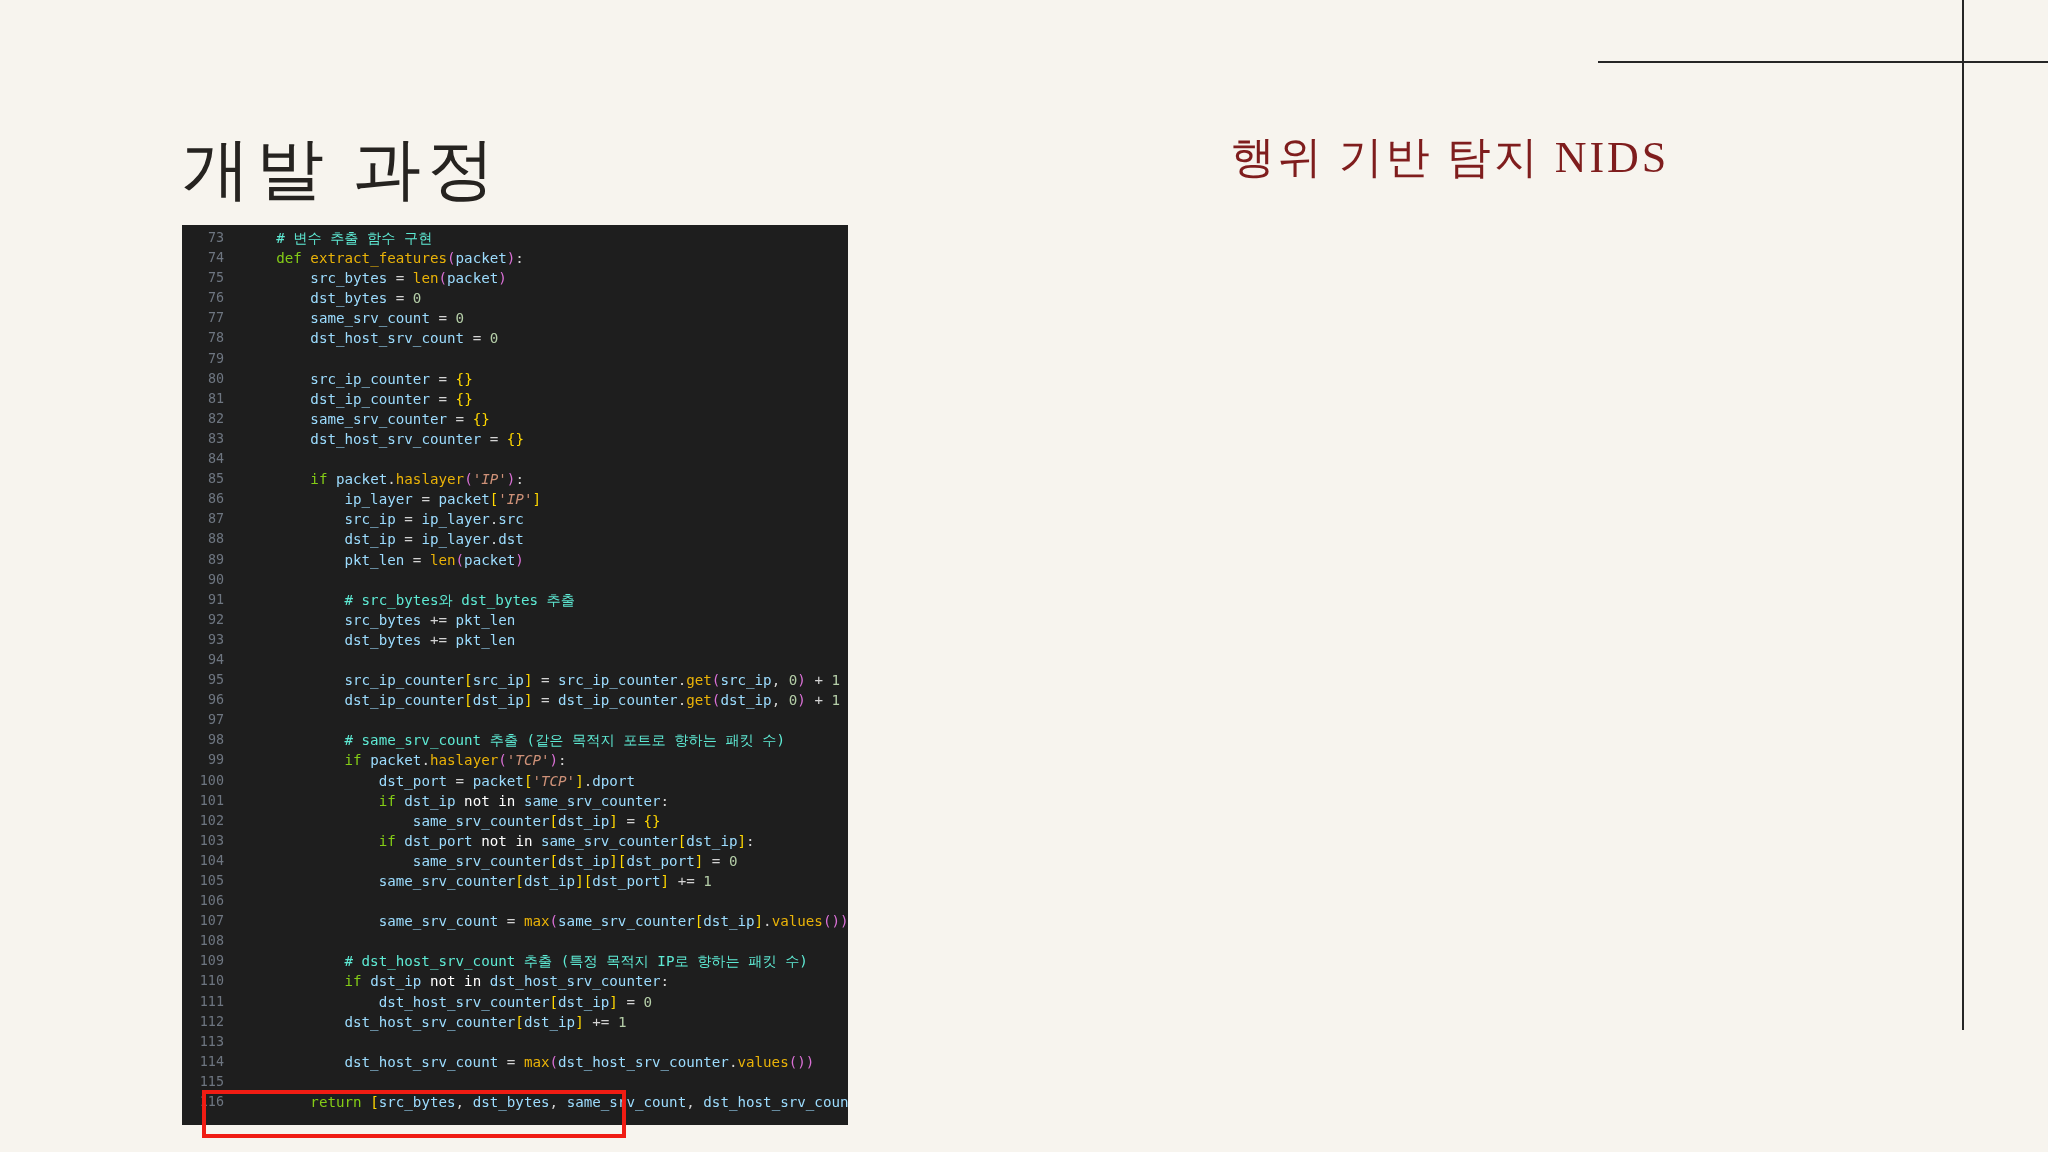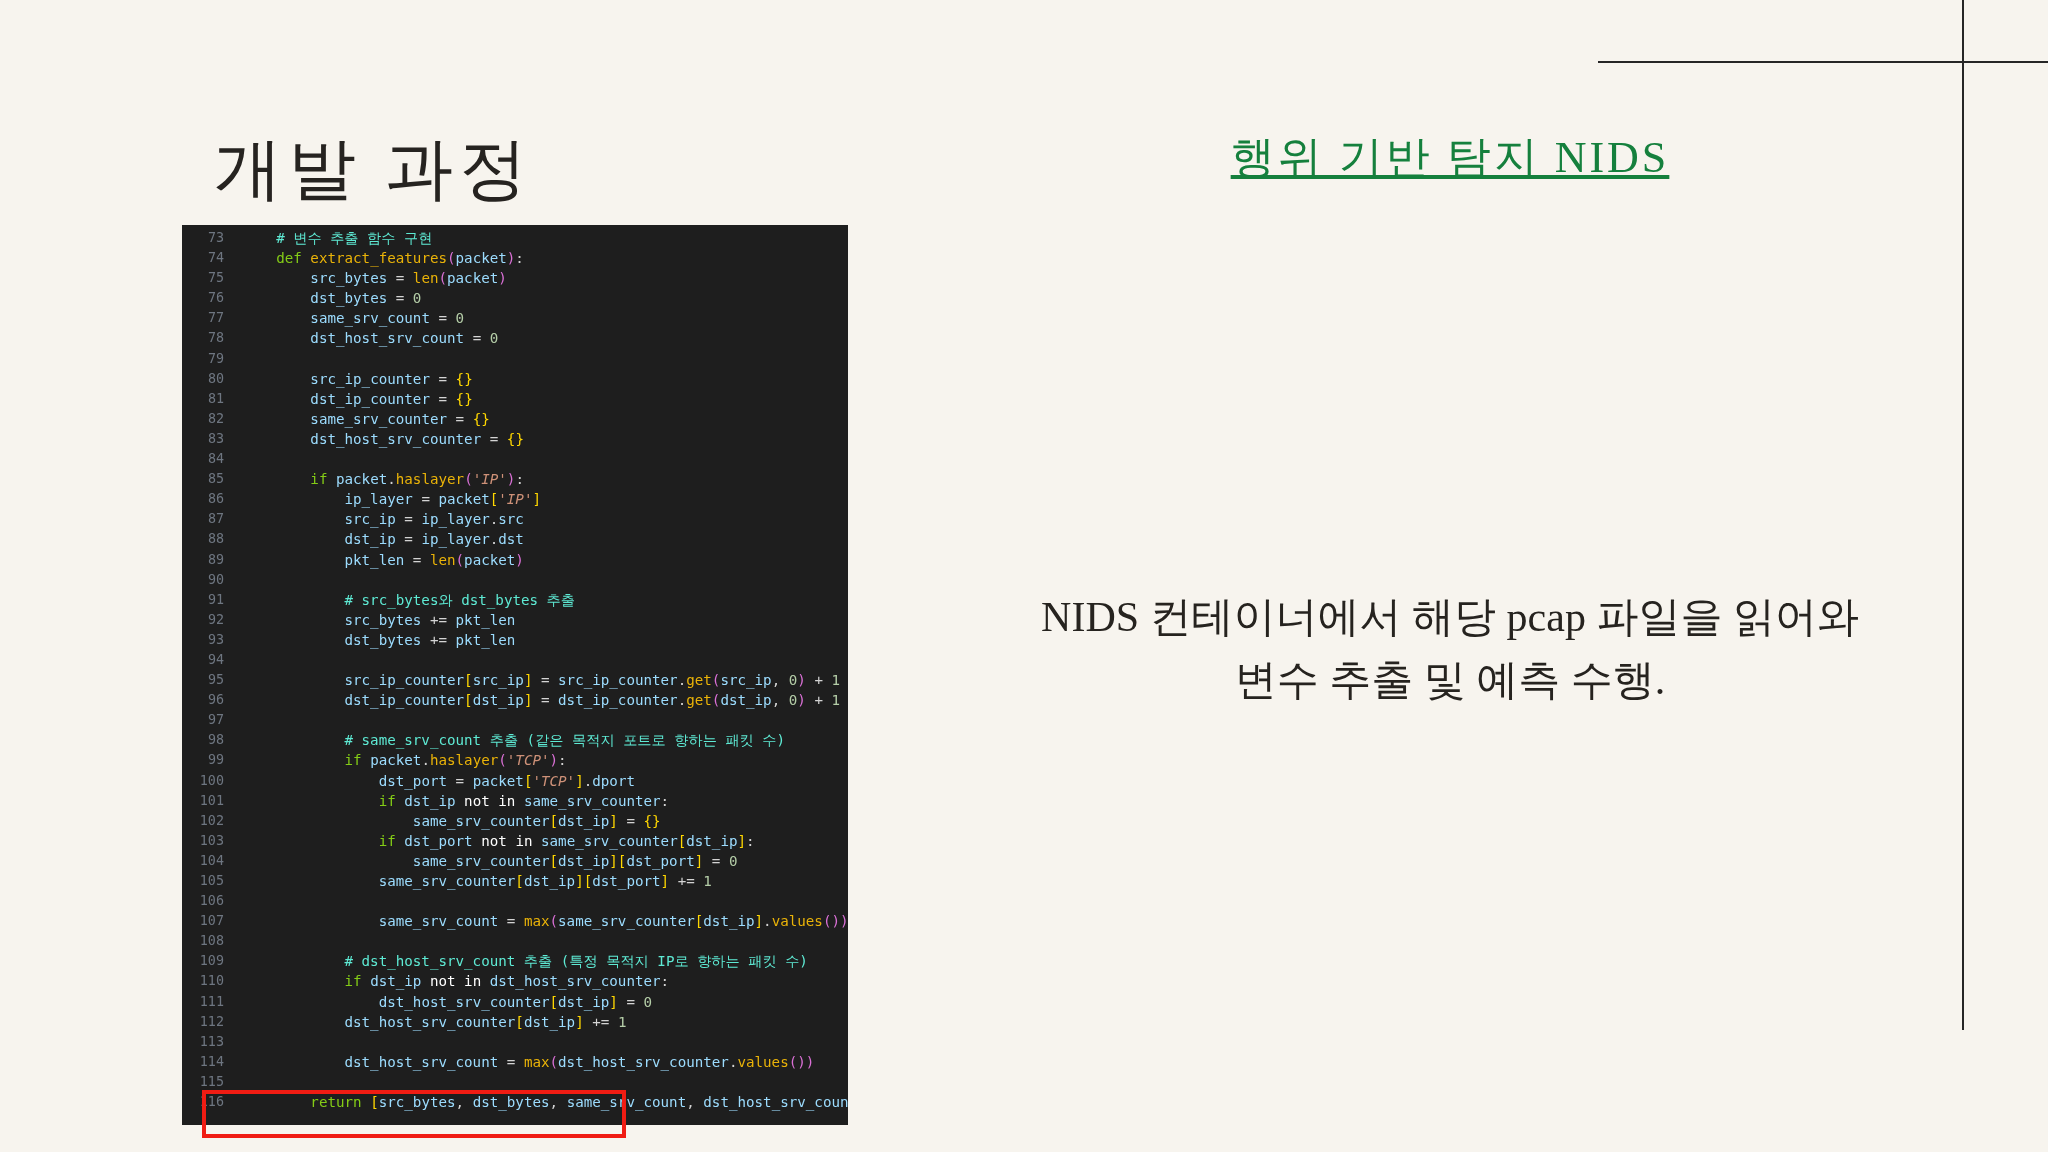--- a/index.html
+++ b/index.html
@@ -20,28 +20,26 @@
   .rule-v{
     position:absolute;left:1962px;top:0;width:0;height:1030px;
     border-left:2px solid #262626;
   }
 
   .slide-title{
     position:absolute;left:182px;top:78px;
     font-size:68px;letter-spacing:6px;color:#262320;
     font-family:"Liberation Serif",serif;font-weight:400;
     white-space:nowrap;
-    margin-left:32px;
   }
 
   .section-heading{
     position:absolute;left:1010px;top:128px;width:880px;
-    text-align:center;font-size:44px;letter-spacing:3px;color:#15803d;
+    text-align:center;font-size:44px;letter-spacing:3px;color:#7f1d1d;
     white-space:nowrap;
-    text-decoration:underline;
   }
 
   .body-copy{
     position:absolute;left:930px;top:586px;width:1040px;
     text-align:center;font-size:42px;line-height:1.5;color:#26231f;
     letter-spacing:0px;
   }
   .body-copy .ln{display:block;}
 
   
@@ -93,24 +91,20 @@
 
 <div class="slide">
 
   <div class="rule-h"></div>
   <div class="rule-v"></div>
 
   <h1 class="slide-title">개발 과정</h1>
 
   <div class="section-heading">행위 기반 탐지 NIDS</div>
 
-  <div class="body-copy">
-    <span class="ln">NIDS 컨테이너에서 해당 pcap 파일을 읽어와</span>
-    <span class="ln">변수 추출 및 예측 수행.</span>
-  </div>
 
   <div class="code-block">
     <div class="gutter"></div>
     <div class="code-rows" id="code-rows"><div class="row"><span class="ln-num">73</span><span class="ln-code">    <span class="cm"># 변수 추출 함수 구현</span></span></div><div class="row"><span class="ln-num">74</span><span class="ln-code">    <span class="k">def</span> <span class="fn">extract_features</span><span class="bp">(</span><span class="va">packet</span><span class="bp">)</span><span class="op">:</span></span></div><div class="row"><span class="ln-num">75</span><span class="ln-code">        <span class="va">src_bytes</span> <span class="op">=</span> <span class="fn">len</span><span class="bp">(</span><span class="va">packet</span><span class="bp">)</span></span></div><div class="row"><span class="ln-num">76</span><span class="ln-code">        <span class="va">dst_bytes</span> <span class="op">=</span> <span class="nu">0</span></span></div><div class="row"><span class="ln-num">77</span><span class="ln-code">        <span class="va">same_srv_count</span> <span class="op">=</span> <span class="nu">0</span></span></div><div class="row"><span class="ln-num">78</span><span class="ln-code">        <span class="va">dst_host_srv_count</span> <span class="op">=</span> <span class="nu">0</span></span></div><div class="row"><span class="ln-num">79</span><span class="ln-code"></span></div><div class="row"><span class="ln-num">80</span><span class="ln-code">        <span class="va">src_ip_counter</span> <span class="op">=</span> <span class="br">{</span><span class="br">}</span></span></div><div class="row"><span class="ln-num">81</span><span class="ln-code">        <span class="va">dst_ip_counter</span> <span class="op">=</span> <span class="br">{</span><span class="br">}</span></span></div><div class="row"><span class="ln-num">82</span><span class="ln-code">        <span class="va">same_srv_counter</span> <span class="op">=</span> <span class="br">{</span><span class="br">}</span></span></div><div class="row"><span class="ln-num">83</span><span class="ln-code">        <span class="va">dst_host_srv_counter</span> <span class="op">=</span> <span class="br">{</span><span class="br">}</span></span></div><div class="row"><span class="ln-num">84</span><span class="ln-code"></span></div><div class="row"><span class="ln-num">85</span><span class="ln-code">        <span class="k">if</span> <span class="va">packet</span><span class="op">.</span><span class="fn">haslayer</span><span class="bp">(</span><span class="st">'IP'</span><span class="bp">)</span><span class="op">:</span></span></div><div class="row"><span class="ln-num">86</span><span class="ln-code">            <span class="va">ip_layer</span> <span class="op">=</span> <span class="va">packet</span><span class="br">[</span><span class="st">'IP'</span><span class="br">]</span></span></div><div class="row"><span class="ln-num">87</span><span class="ln-code">            <span class="va">src_ip</span> <span class="op">=</span> <span class="va">ip_layer</span><span class="op">.</span><span class="va">src</span></span></div><div class="row"><span class="ln-num">88</span><span class="ln-code">            <span class="va">dst_ip</span> <span class="op">=</span> <span class="va">ip_layer</span><span class="op">.</span><span class="va">dst</span></span></div><div class="row"><span class="ln-num">89</span><span class="ln-code">            <span class="va">pkt_len</span> <span class="op">=</span> <span class="fn">len</span><span class="bp">(</span><span class="va">packet</span><span class="bp">)</span></span></div><div class="row"><span class="ln-num">90</span><span class="ln-code"></span></div><div class="row"><span class="ln-num">91</span><span class="ln-code">            <span class="cm"># src_bytes와 dst_bytes 추출</span></span></div><div class="row"><span class="ln-num">92</span><span class="ln-code">            <span class="va">src_bytes</span> <span class="op">+</span><span class="op">=</span> <span class="va">pkt_len</span></span></div><div class="row"><span class="ln-num">93</span><span class="ln-code">            <span class="va">dst_bytes</span> <span class="op">+</span><span class="op">=</span> <span class="va">pkt_len</span></span></div><div class="row"><span class="ln-num">94</span><span class="ln-code"></span></div><div class="row"><span class="ln-num">95</span><span class="ln-code">            <span class="va">src_ip_counter</span><span class="br">[</span><span class="va">src_ip</span><span class="br">]</span> <span class="op">=</span> <span class="va">src_ip_counter</span><span class="op">.</span><span class="fn">get</span><span class="bp">(</span><span class="va">src_ip</span><span class="op">,</span> <span class="nu">0</span><span class="bp">)</span> <span class="op">+</span> <span class="nu">1</span></span></div><div class="row"><span class="ln-num">96</span><span class="ln-code">            <span class="va">dst_ip_counter</span><span class="br">[</span><span class="va">dst_ip</span><span class="br">]</span> <span class="op">=</span> <span class="va">dst_ip_counter</span><span class="op">.</span><span class="fn">get</span><span class="bp">(</span><span class="va">dst_ip</span><span class="op">,</span> <span class="nu">0</span><span class="bp">)</span> <span class="op">+</span> <span class="nu">1</span></span></div><div class="row"><span class="ln-num">97</span><span class="ln-code"></span></div><div class="row"><span class="ln-num">98</span><span class="ln-code">            <span class="cm"># same_srv_count 추출 (같은 목적지 포트로 향하는 패킷 수)</span></span></div><div class="row"><span class="ln-num">99</span><span class="ln-code">            <span class="k">if</span> <span class="va">packet</span><span class="op">.</span><span class="fn">haslayer</span><span class="bp">(</span><span class="st">'TCP'</span><span class="bp">)</span><span class="op">:</span></span></div><div class="row"><span class="ln-num">100</span><span class="ln-code">                <span class="va">dst_port</span> <span class="op">=</span> <span class="va">packet</span><span class="br">[</span><span class="st">'TCP'</span><span class="br">]</span><span class="op">.</span><span class="va">dport</span></span></div><div class="row"><span class="ln-num">101</span><span class="ln-code">                <span class="k">if</span> <span class="va">dst_ip</span> <span class="kb">not</span> <span class="kb">in</span> <span class="va">same_srv_counter</span><span class="op">:</span></span></div><div class="row"><span class="ln-num">102</span><span class="ln-code">                    <span class="va">same_srv_counter</span><span class="br">[</span><span class="va">dst_ip</span><span class="br">]</span> <span class="op">=</span> <span class="br">{</span><span class="br">}</span></span></div><div class="row"><span class="ln-num">103</span><span class="ln-code">                <span class="k">if</span> <span class="va">dst_port</span> <span class="kb">not</span> <span class="kb">in</span> <span class="va">same_srv_counter</span><span class="br">[</span><span class="va">dst_ip</span><span class="br">]</span><span class="op">:</span></span></div><div class="row"><span class="ln-num">104</span><span class="ln-code">                    <span class="va">same_srv_counter</span><span class="br">[</span><span class="va">dst_ip</span><span class="br">]</span><span class="br">[</span><span class="va">dst_port</span><span class="br">]</span> <span class="op">=</span> <span class="nu">0</span></span></div><div class="row"><span class="ln-num">105</span><span class="ln-code">                <span class="va">same_srv_counter</span><span class="br">[</span><span class="va">dst_ip</span><span class="br">]</span><span class="br">[</span><span class="va">dst_port</span><span class="br">]</span> <span class="op">+</span><span class="op">=</span> <span class="nu">1</span></span></div><div class="row"><span class="ln-num">106</span><span class="ln-code"></span></div><div class="row"><span class="ln-num">107</span><span class="ln-code">                <span class="va">same_srv_count</span> <span class="op">=</span> <span class="fn">max</span><span class="bp">(</span><span class="va">same_srv_counter</span><span class="br">[</span><span class="va">dst_ip</span><span class="br">]</span><span class="op">.</span><span class="fn">values</span><span class="bp">(</span><span class="bp">)</span><span class="bp">)</span></span></div><div class="row"><span class="ln-num">108</span><span class="ln-code"></span></div><div class="row"><span class="ln-num">109</span><span class="ln-code">            <span class="cm"># dst_host_srv_count 추출 (특정 목적지 IP로 향하는 패킷 수)</span></span></div><div class="row"><span class="ln-num">110</span><span class="ln-code">            <span class="k">if</span> <span class="va">dst_ip</span> <span class="kb">not</span> <span class="kb">in</span> <span class="va">dst_host_srv_counter</span><span class="op">:</span></span></div><div class="row"><span class="ln-num">111</span><span class="ln-code">                <span class="va">dst_host_srv_counter</span><span class="br">[</span><span class="va">dst_ip</span><span class="br">]</span> <span class="op">=</span> <span class="nu">0</span></span></div><div class="row"><span class="ln-num">112</span><span class="ln-code">            <span class="va">dst_host_srv_counter</span><span class="br">[</span><span class="va">dst_ip</span><span class="br">]</span> <span class="op">+</span><span class="op">=</span> <span class="nu">1</span></span></div><div class="row"><span class="ln-num">113</span><span class="ln-code"></span></div><div class="row"><span class="ln-num">114</span><span class="ln-code">            <span class="va">dst_host_srv_count</span> <span class="op">=</span> <span class="fn">max</span><span class="bp">(</span><span class="va">dst_host_srv_counter</span><span class="op">.</span><span class="fn">values</span><span class="bp">(</span><span class="bp">)</span><span class="bp">)</span></span></div><div class="row"><span class="ln-num">115</span><span class="ln-code"></span></div><div class="row"><span class="ln-num">116</span><span class="ln-code">        <span class="k">return</span> <span class="br">[</span><span class="va">src_bytes</span><span class="op">,</span> <span class="va">dst_bytes</span><span class="op">,</span> <span class="va">same_srv_count</span><span class="op">,</span> <span class="va">dst_host_srv_count</span></span></div></div>
   </div>
 
   <div class="highlight-box"></div>
 
 </div>
 

